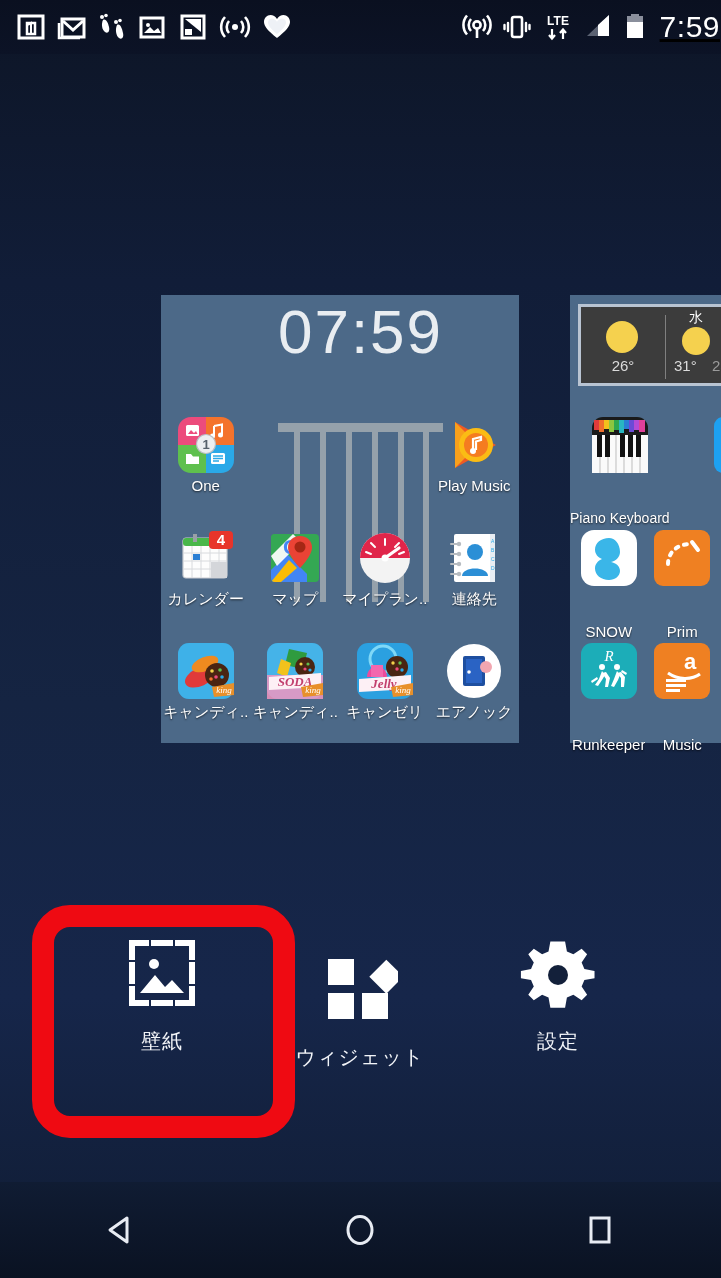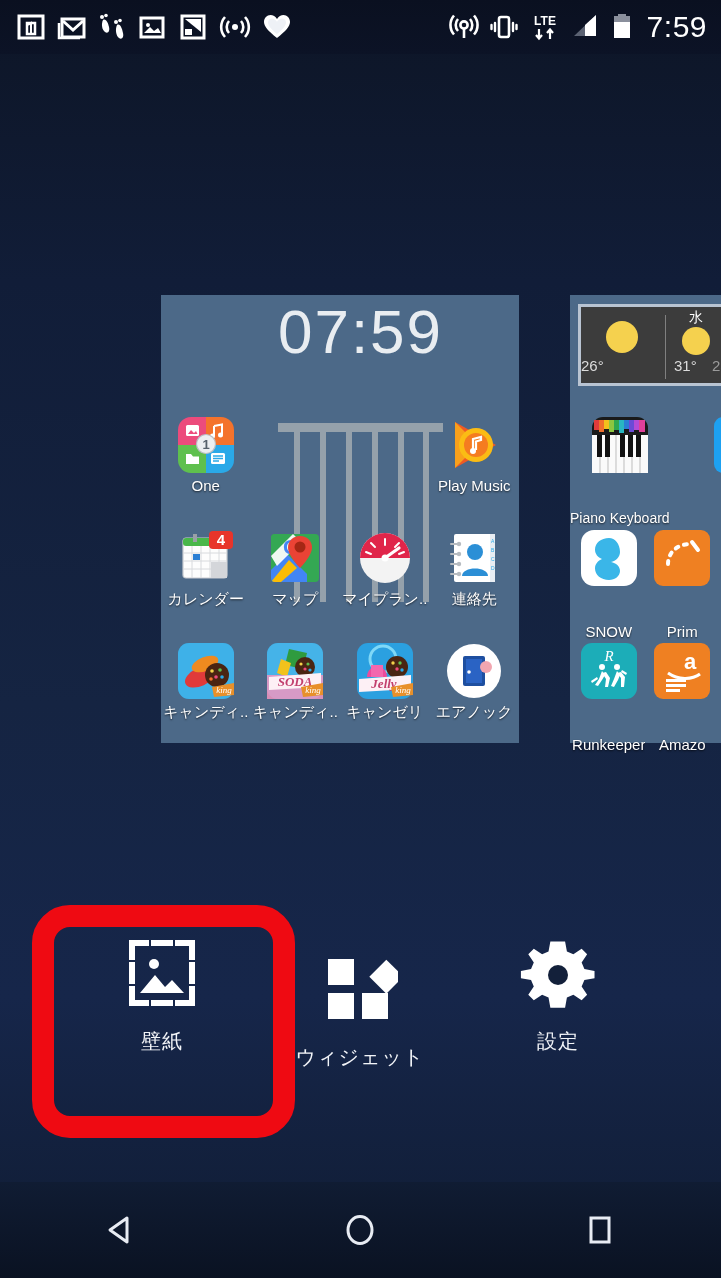--- a/index.html
+++ b/index.html
@@ -8,21 +8,21 @@
     position:relative;width:721px;height:1278px;overflow:hidden;
     background:linear-gradient(180deg,#0d1526 0%,#111d38 22%,#152442 55%,#16264a 78%,#101c33 100%);
   }
   
   #statusbar{
     position:absolute;left:0;top:0;width:721px;height:54px;
     background:linear-gradient(180deg,#0a1020 0%,#0c1326 100%);
     display:flex;align-items:center;
   }
   #statusbar .left{display:flex;align-items:center;gap:11px;padding-left:16px;}
-  #statusbar .right{display:flex;align-items:center;gap:10px;margin-left:auto;padding-right:14px;}
+  #statusbar .right{display:flex;align-items:center;gap:10px;margin-left:auto;padding-right:1px;text-decoration:underline;}
   .sicon{display:block;}
   #clock{color:#fff;font-size:30px;letter-spacing:.5px;margin-left:4px;font-weight:400;}
   
   #panel-main{
     position:absolute;left:161px;top:295px;width:358px;height:448px;
     background:#4c6988;
   }
   #panel-right{
     position:absolute;left:570px;top:295px;width:151px;height:448px;
     background:#4c6988;
@@ -405,21 +405,21 @@
       </div>
     </div>
   </div>
 
   <div id="panel-right">
 
     <div id="weather">
       <div class="divider"></div>
       <div class="cell" style="left:0;width:84px;">
         <div class="wsun" style="position:absolute;left:25px;top:14px;width:32px;height:32px;"></div>
-        <div class="wtemp" style="position:absolute;left:0;top:50px;width:84px;">26°</div>
+        <div class="wtemp" style="position:absolute;left:0;top:50px;width:84px;text-align:center;">26°</div>
       </div>
       <div class="cell" style="left:85px;width:84px;">
         <div class="wday" style="position:absolute;left:0;top:2px;width:60px;text-align:center;">水</div>
         <div class="wsun" style="position:absolute;left:16px;top:20px;width:28px;height:28px;"></div>
         <div class="wtemp" style="position:absolute;left:8px;top:50px;">31°</div>
         <div class="wtemp dim" style="position:absolute;left:46px;top:50px;">25°</div>
       </div>
     </div>
 
     <div class="row" style="top:122px;left:0;">
@@ -513,21 +513,21 @@
             <rect x="0" y="0" width="56" height="56" rx="9" fill="#ef8022"></rect>
             <text x="30" y="26" font-family="Liberation Sans, sans-serif" font-size="22" font-weight="bold" fill="#fff">a</text>
             <path d="M14 30 C24 37 38 37 46 31" stroke="#fff" stroke-width="3" fill="none"></path>
             <g fill="#fff">
                 <rect x="12" y="36" width="20" height="3"></rect>
                 <rect x="12" y="41" width="20" height="3"></rect>
                 <rect x="12" y="46" width="14" height="3"></rect>
               </g>
           </svg>
         </div>
-        <div class="lb">Amazo</div>
+        <div class="lb">Music</div>
       </div>
     </div>
   </div>
 
   <div id="menu">
     <div class="mitem" id="m-wall">
       <div class="mic">
         <svg width="76" height="76" viewBox="0 0 76 76">
           <g fill="none" stroke="#fff" stroke-width="6" stroke-linecap="square">
             <path d="M8 22 L8 8 L22 8"></path>

